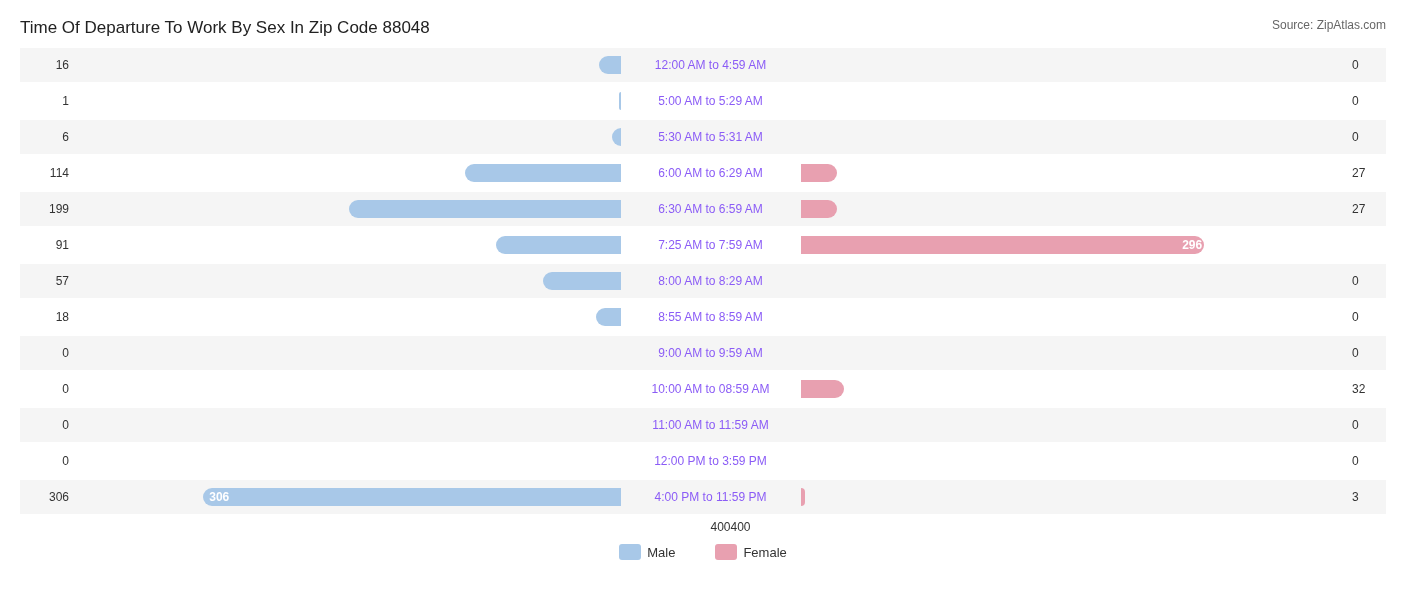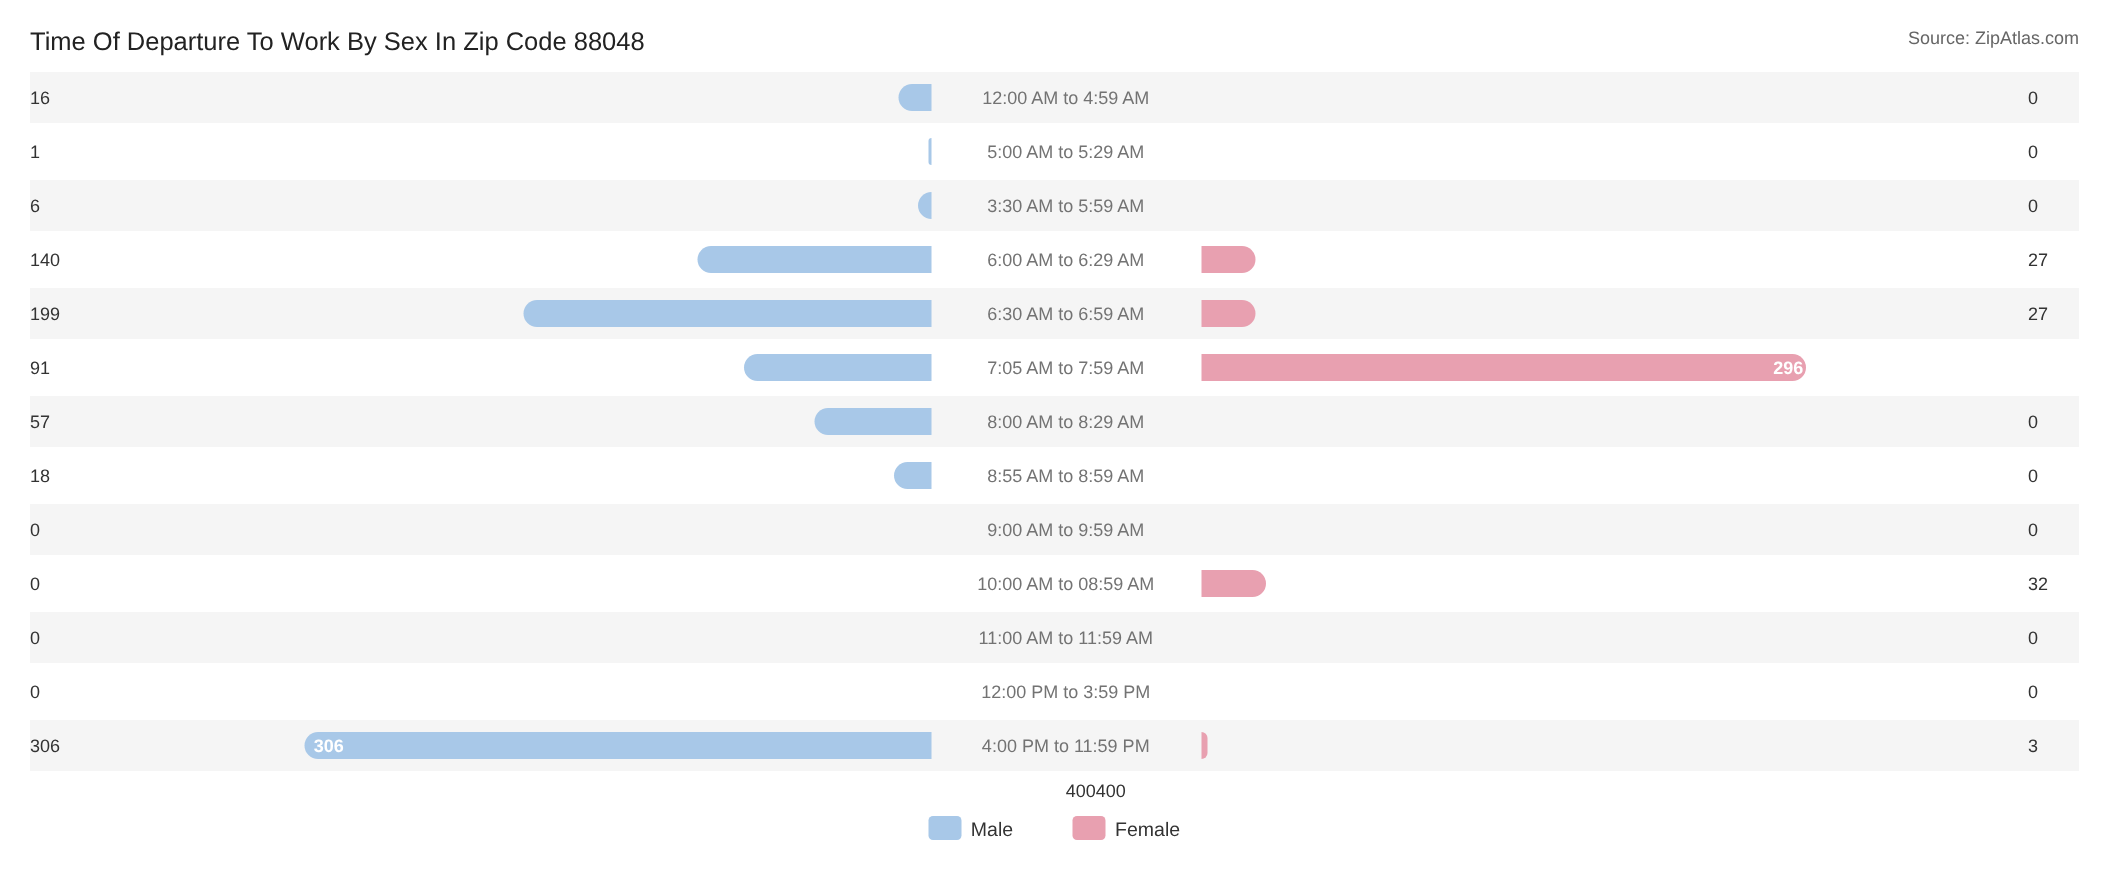--- a/index.html
+++ b/index.html
@@ -39,20 +39,21 @@
       position: relative;
     }
     .row:nth-child(odd) {
       background: #f5f5f5;
     }
     .row:nth-child(even) {
       background: #fff;
     }
     .left-val {
       width: 55px;
+      text-align: right;
       font-size: 12px;
       color: #333;
       padding-right: 6px;
       flex-shrink: 0;
     }
     .bars-wrapper {
       display: flex;
       align-items: center;
       flex: 1;
       height: 100%;
@@ -69,21 +70,21 @@
       display: flex;
       justify-content: flex-start;
       align-items: center;
       width: 50%;
       height: 22px;
     }
     .label-center {
       width: 180px;
       text-align: center;
       font-size: 12px;
-      color: #737373;
+      color: #8b5cf6;
       flex-shrink: 0;
       z-index: 2;
     }
     .bar-male {
       background: #a8c8e8;
       height: 18px;
       border-radius: 9px 0 0 9px;
       display: flex;
       align-items: center;
       justify-content: flex-start;
@@ -210,31 +211,31 @@
     <div class="left-val" style="width:40px; text-align:left; padding-left:6px;">0</div>
   </div>
       <div class="row">
     <div class="left-val">6</div>
     <div class="bars-wrapper">
       <div class="left-bars">
         <div class="bar-male" style="width:1.5%; position:relative; border-radius: 9px 0 0 9px;">
           
         </div>
       </div>
-      <div class="label-center">3:30 AM to 5:59 AM</div>
-      <div class="right-bars">
-        <div class="bar-female" style="width:0%; position:relative; border-radius: 0;">
-          
-        </div>
-      </div>
-    </div>
-    <div class="left-val" style="width:40px; text-align:left; padding-left:6px;">0</div>
-  </div>
-      <div class="row">
-    <div class="left-val">140</div>
+      <div class="label-center">5:30 AM to 5:31 AM</div>
+      <div class="right-bars">
+        <div class="bar-female" style="width:0%; position:relative; border-radius: 0;">
+          
+        </div>
+      </div>
+    </div>
+    <div class="left-val" style="width:40px; text-align:left; padding-left:6px;">0</div>
+  </div>
+      <div class="row">
+    <div class="left-val">114</div>
     <div class="bars-wrapper">
       <div class="left-bars">
         <div class="bar-male" style="width:28.499999999999996%; position:relative; border-radius: 9px 0 0 9px;">
           
         </div>
       </div>
       <div class="label-center">6:00 AM to 6:29 AM</div>
       <div class="right-bars">
         <div class="bar-female" style="width:6.75%; position:relative; border-radius: 0 9px 9px 0;">
           
@@ -261,21 +262,21 @@
     <div class="left-val" style="width:40px; text-align:left; padding-left:6px;">27</div>
   </div>
       <div class="row">
     <div class="left-val">91</div>
     <div class="bars-wrapper">
       <div class="left-bars">
         <div class="bar-male" style="width:22.75%; position:relative; border-radius: 9px 0 0 9px;">
           
         </div>
       </div>
-      <div class="label-center">7:05 AM to 7:59 AM</div>
+      <div class="label-center">7:25 AM to 7:59 AM</div>
       <div class="right-bars">
         <div class="bar-female highlight" style="width:74%; position:relative; border-radius: 0 9px 9px 0;">
           <span class="val-inside-right">296</span>
         </div>
       </div>
     </div>
     <div class="left-val" style="width:40px; text-align:left; padding-left:6px;"></div>
   </div>
       <div class="row">
     <div class="left-val">57</div>

